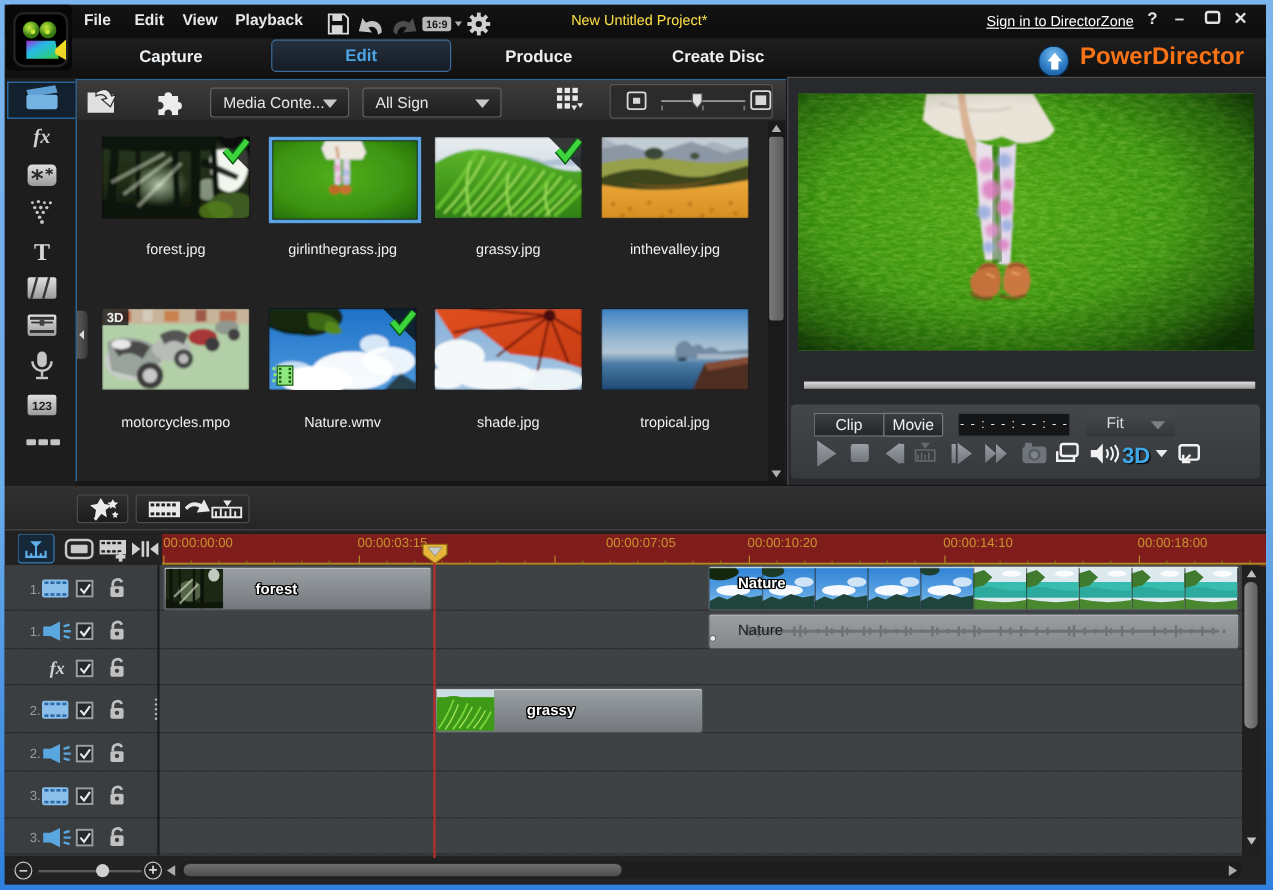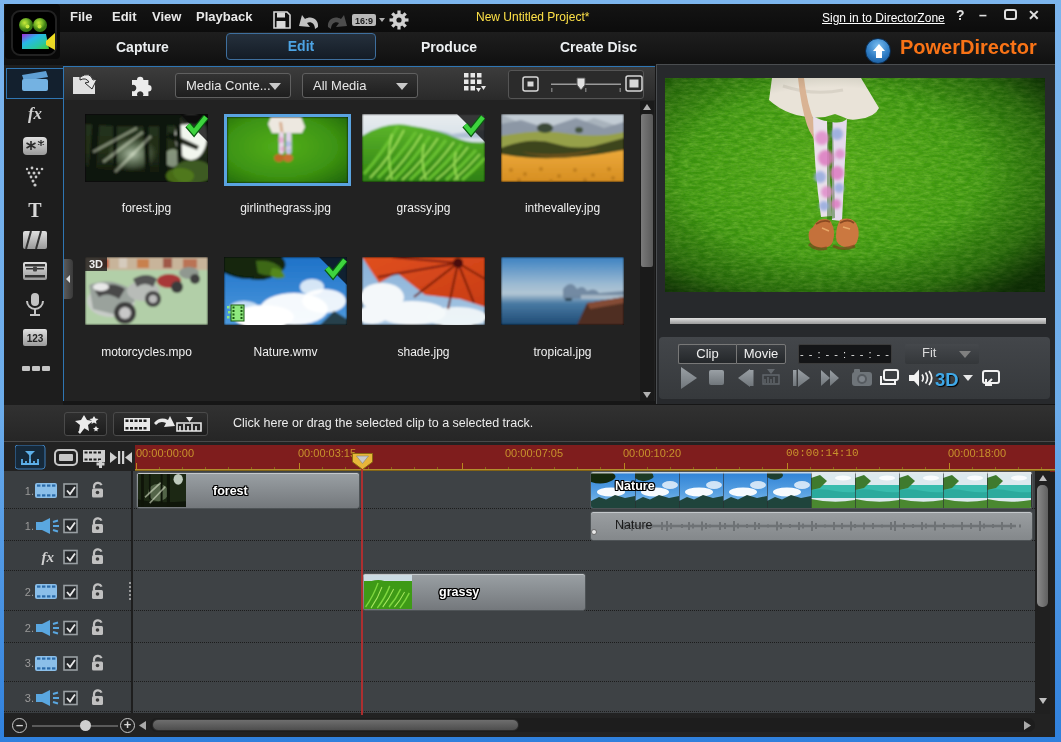--- a/index.html
+++ b/index.html
@@ -213,21 +213,21 @@
  </div>
 
  <div id="library">
   <div id="libtoolbar">
     <svg class="abs" style="left:8px;top:5px;" width="85" height="24" viewBox="0 0 85 24">
       <path d="M1 5 h8 l2 2 h12 v15 h-22 z" fill="#e0e0e0"></path>
       <path d="M8 5 q10 -6 13 3 l4 -1 l-5 10 l-7 -6 l4 -1 q-3 -5 -9 -2 z" fill="#e8e8e8" stroke="#2a2a2a" stroke-width="1"></path>
       <path d="M60 8 h5 a3.2 3.2 0 1 1 6.4 0 h5 v5 a3.2 3.2 0 1 1 0 6.4 v4.6 h-5.4 a3.2 3.2 0 1 0 -5.6 0 h-5.4 v-5 a3.2 3.2 0 1 0 0 -6 z" fill="#ececec"></path>
     </svg>
     <div class="dd" style="left:111px;width:116px;">Media Conte...</div>
-    <div class="dd" style="left:238px;width:116px;">All Media</div>
+    <div class="dd" style="left:238px;width:116px;">All Sign</div>
     <svg class="abs" style="left:400px;top:6px;" width="22" height="22" viewBox="0 0 22 22">
       <g fill="#e8e8e8">
         <rect x="0" y="0" width="4.5" height="4.5"></rect>
             <rect x="6.5" y="0" width="4.5" height="4.5"></rect>
             <rect x="13" y="0" width="4.5" height="4.5"></rect>
         <rect x="0" y="6.5" width="4.5" height="4.5"></rect>
             <rect x="6.5" y="6.5" width="4.5" height="4.5"></rect>
             <rect x="13" y="6.5" width="4.5" height="4.5"></rect>
         <rect x="0" y="13" width="4.5" height="4.5"></rect>
             <rect x="6.5" y="13" width="4.5" height="4.5"></rect>
@@ -697,21 +697,20 @@
               <rect x="20.5" y="14" width="3" height="2.5"></rect>
               <rect x="25" y="14" width="3" height="2.5"></rect>
               <rect x="29.5" y="14" width="3" height="2.5"></rect>
             </g>
          <path d="M40 10 q6 -7 14 -3 l2 -4 l5 10 l-11 1 l2 -4 q-6 -3 -10 2 z"></path>
          <polygon points="72,4 79,4 75.5,9"></polygon>
          <path d="M63 10 h24 v8 h-24 z M66 13 v5 M70 11 v7 M74 13 v5 M78 11 v7 M82 13 v5" stroke="#e8e8e8" fill="none" stroke-width="1.6"></path>
        </g>
      </svg>
    </div>
-   <div id="midtext">Click here or drag the selected clip to a selected track.</div>
  </div>
 
  <div id="timeline">
    <div id="tltools">
      <svg width="124" height="26" viewBox="0 0 124 26">
        <rect x="0" y="0" width="30" height="24" rx="3" fill="#16293a" stroke="#3e7fba" stroke-width="1"></rect>
        <g stroke="#5db0ea" stroke-width="1.8" fill="none">
          <path d="M6 19 h18 M7 19 v-5 M11 19 v-3 M15 19 v-5 M19 19 v-3 M23 19 v-5"></path>
        </g>
        <polygon points="10,6 20,6 15,11" fill="#5db0ea"></polygon>
@@ -739,21 +738,21 @@
             <rect x="112" y="6" width="2.2" height="13"></rect>
          <polygon points="122,7 115,12.5 122,18"></polygon>
        </g>
      </svg>
    </div>
    <div id="ruler">
      <div class="tcode" style="left:1px;">00:00:00:00</div>
      <div class="tcode" style="left:163px;">00:00:03:15</div>
      <div class="tcode" style="left:326px;padding-left:44px;">00:00:07:05</div>
      <div class="tcode" style="left:488px;">00:00:10:20</div>
-     <div class="tcode" style="left:651px;font-family:Liberation Mono, monospace;">00:00:14:10</div>
+     <div class="tcode" style="left:651px;">00:00:14:10</div>
      <div class="tcode" style="left:813px;">00:00:18:00</div>
      <svg class="abs" style="left:0;top:0;" width="920" height="27" viewBox="0 0 920 27">
        <g stroke="#8a6614" stroke-width="1">
          <path d="M1.5 18 v8 M164.5 18 v8 M327.5 18 v8 M489.5 18 v8 M652.5 18 v8 M814.5 18 v8" stroke="#b8891e"></path>
          <path d="M24.5 22 v4 M47.5 22 v4 M70.5 22 v4 M93.5 22 v4 M116.5 22 v4 M139.5 22 v4
                   M187.5 22 v4 M210.5 22 v4 M233.5 22 v4 M256.5 22 v4 M279.5 22 v4 M302.5 22 v4
                   M350.5 22 v4 M373.5 22 v4 M396.5 22 v4 M419.5 22 v4 M442.5 22 v4 M465.5 22 v4
                   M512.5 22 v4 M535.5 22 v4 M558.5 22 v4 M581.5 22 v4 M604.5 22 v4 M627.5 22 v4
                   M675.5 22 v4 M698.5 22 v4 M721.5 22 v4 M744.5 22 v4 M767.5 22 v4 M790.5 22 v4
                   M837.5 22 v4 M860.5 22 v4 M883.5 22 v4 M906.5 22 v4"></path>

